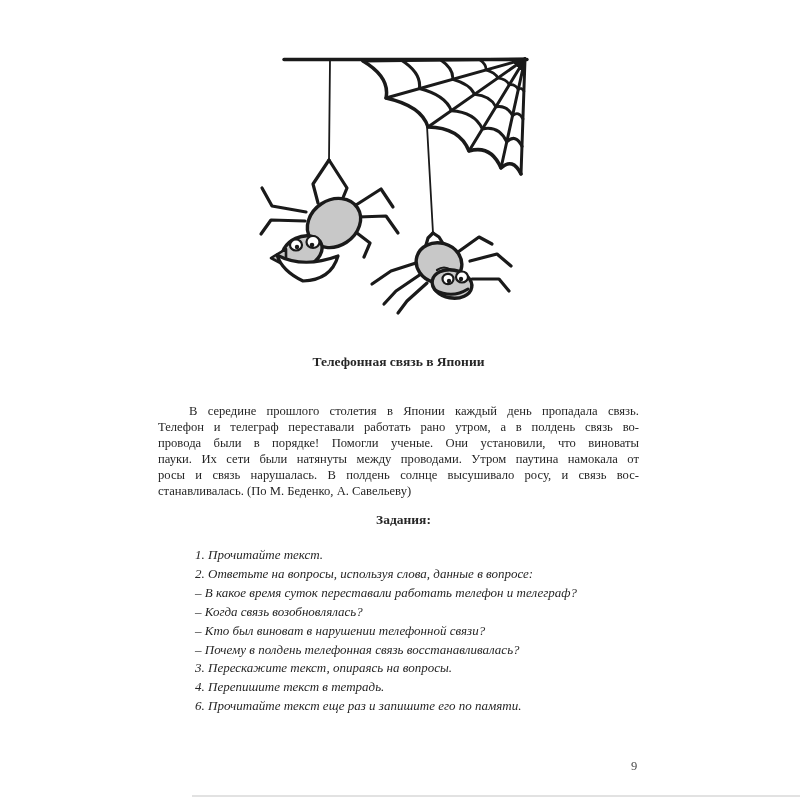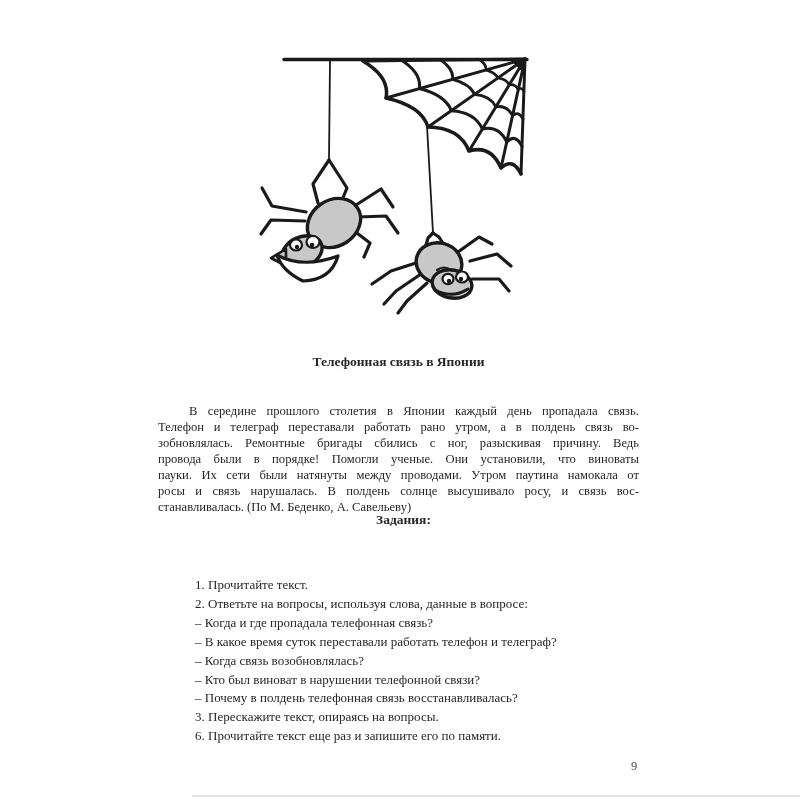--- a/index.html
+++ b/index.html
@@ -27,21 +27,21 @@
   }
   .s-line.j{white-space:normal;text-align:justify;text-align-last:justify;}
   .s-line.ind{text-indent:31px;margin-top:33px;}
   .ital{}
 
   
   .tasks-heading{
     position:absolute;left:163px;top:511px;width:481px;
     text-align:center;font-weight:bold;font-size:13.5px;line-height:17px;margin:0;
   }
-  .tasks{position:absolute;left:195px;top:576px;width:460px;}
+  .tasks{position:absolute;left:195px;top:546px;width:460px;font-style:italic;}
   .task-item{font-size:13px;line-height:18.9px;}
 
   
   .pagenum{position:absolute;left:622px;top:759px;width:24px;
     font-size:12.5px;color:#4a4a4a;text-align:center;}
 
   
   .scan-edge{position:absolute;left:192px;top:795px;width:608px;height:2px;
     background:#e2e2e2;}
 </style>
@@ -124,37 +124,36 @@
         <circle cx="449" cy="281" r="2.2" fill="#1a1a1a" stroke="none"></circle>
         <circle cx="461" cy="279" r="2.2" fill="#1a1a1a" stroke="none"></circle>
       </g>
     </g>
   </svg>
 
   <div class="story">
     <h1 class="story-title">Телефонная связь в Японии</h1>
     <div class="s-line j ind">В середине прошлого столетия в Японии каждый день пропадала связь.</div>
     <div class="s-line j">Телефон и телеграф переставали работать рано утром, а в полдень связь во-</div>
-    <div class="s-line j">зобновлялась. Ремонтные бригады сбились с ног, разыскивая причину. Ведь</div>
     <div class="s-line j">провода были в порядке! Помогли ученые. Они установили, что виноваты</div>
     <div class="s-line j">пауки. Их сети были натянуты между проводами. Утром паутина намокала от</div>
     <div class="s-line j">росы и связь нарушалась. В полдень солнце высушивало росу, и связь вос-</div>
     <div class="s-line"><span>станавливалась. </span><span class="ital">(По М. Беденко, А. Савельеву)</span></div>
   </div>
 
   <h2 class="tasks-heading">Задания:</h2>
 
   <div class="tasks">
     <div class="task-item">1. Прочитайте текст.</div>
     <div class="task-item">2. Ответьте на вопросы, используя слова, данные в вопросе:</div>
-    <div class="task-item">– Когда и где пропадала телефонная связь?</div>
     <div class="task-item">– В какое время суток переставали работать телефон и телеграф?</div>
     <div class="task-item">– Когда связь возобновлялась?</div>
     <div class="task-item">– Кто был виноват в нарушении телефонной связи?</div>
     <div class="task-item">– Почему в полдень телефонная связь восстанавливалась?</div>
     <div class="task-item">3. Перескажите текст, опираясь на вопросы.</div>
+    <div class="task-item">4. Перепишите текст в тетрадь.</div>
     <div class="task-item">6. Прочитайте текст еще раз и запишите его по памяти.</div>
   </div>
 
   <div class="pagenum">9</div>
 
   <div class="scan-edge"></div>
 </div>
 
 </body></html>

